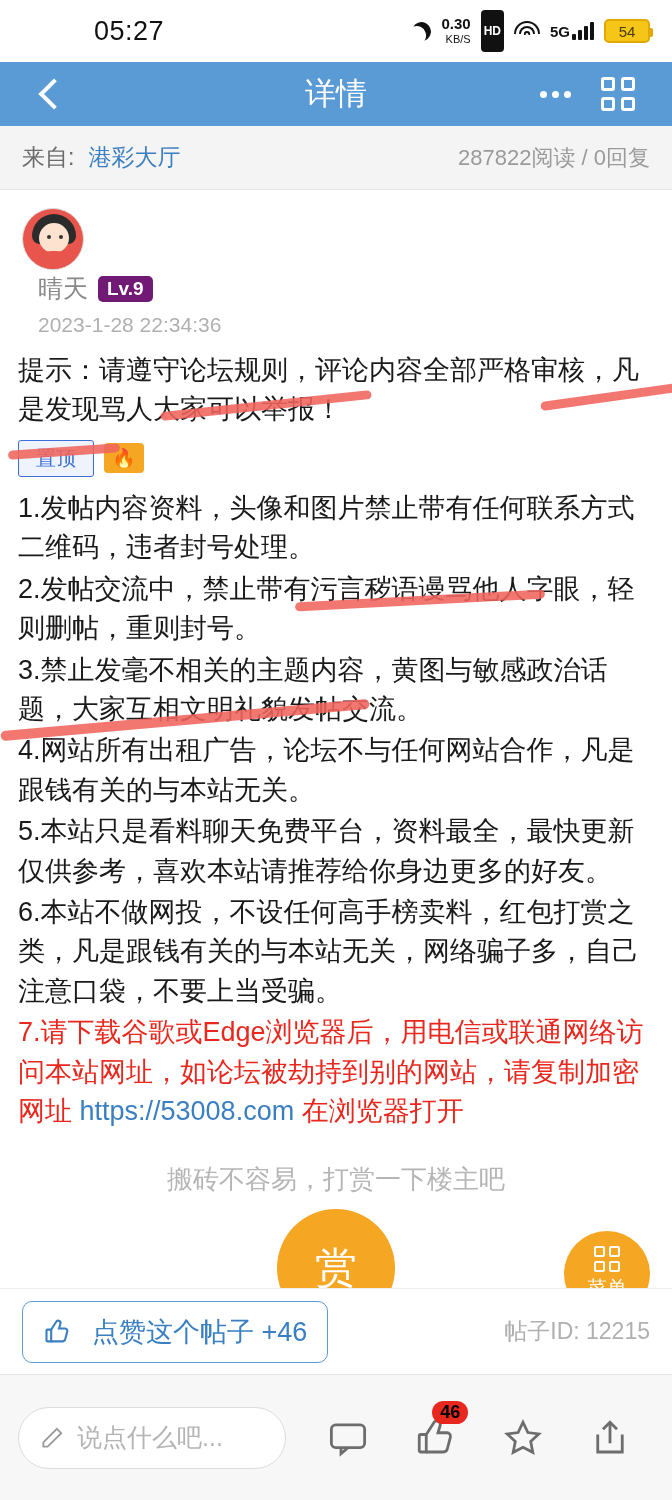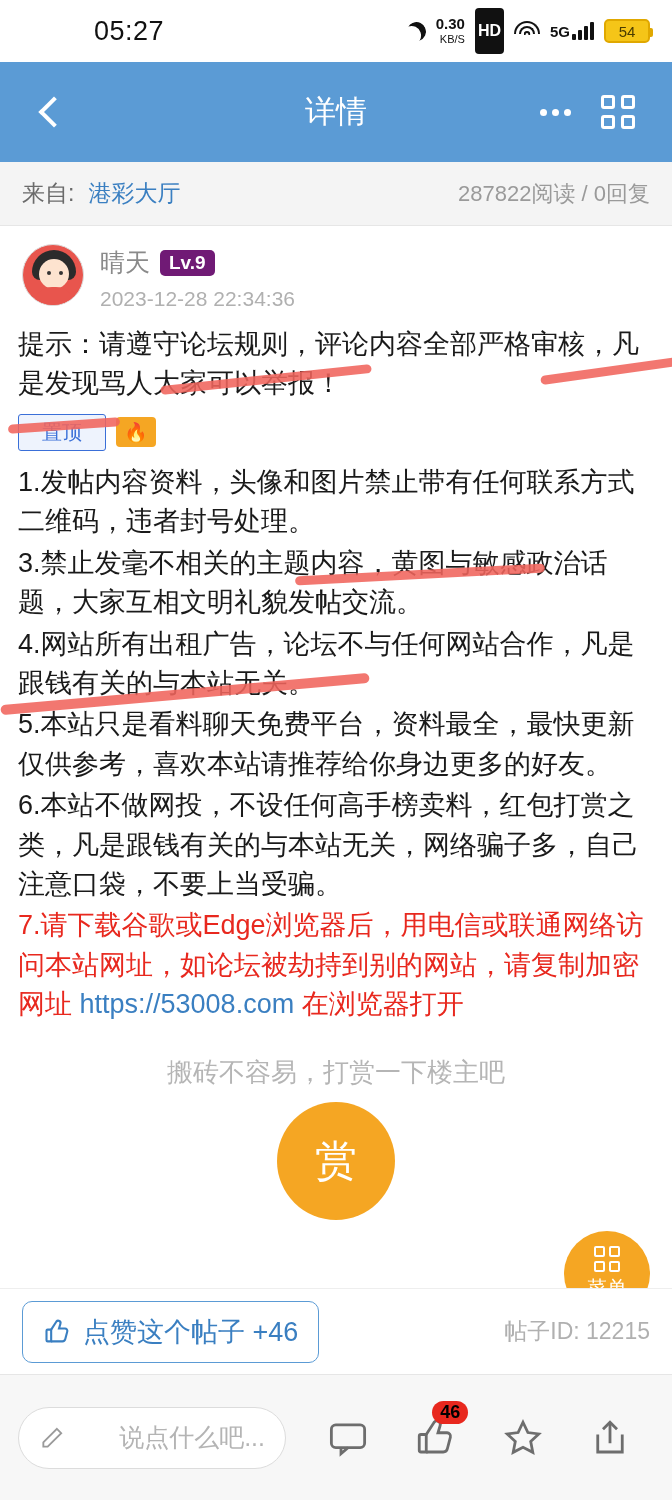--- a/index.html
+++ b/index.html
@@ -29,21 +29,21 @@
   .moon-icon {
     width: 19px; height: 19px; border-radius: 50%;
     box-shadow: inset -6px 2px 0 0 #111;
     transform: rotate(-20deg);
     display: inline-block;
   }
   .netspeed { font-size: 13px; line-height: 1.05; color: #111; text-align: right; }
   .netspeed .n { font-size: 15px; font-weight: 600; }
   .netspeed .u { font-size: 11px; }
   .hd-badge {
-    font-size: 16px; font-weight: 700; color: #fff; background: #111;
+    font-size: 12px; font-weight: 700; color: #fff; background: #111;
     border-radius: 4px; padding: 14px 3px;
   }
   .wifi-icon { width: 26px; height: 20px; position: relative; }
   .wifi-icon i {
     position: absolute; left: 50%; transform: translateX(-50%);
     border: 2.5px solid #111; border-bottom: none;
     border-radius: 50% 50% 0 0 / 100% 100% 0 0;
   }
   .wifi-icon i:nth-child(1) { width: 26px; height: 13px; top: 0; }
   .wifi-icon i:nth-child(2) { width: 16px; height: 8px; top: 5px; }
@@ -61,21 +61,21 @@
     background: #f5c518;
   }
   .battery:after {
     content: ""; position: absolute; right: -5px; top: 7px;
     width: 3px; height: 9px; background: #e0a800; border-radius: 0 2px 2px 0;
   }
   .battery span { font-size: 15px; font-weight: 400; color: #4a3c00; }
 
   
   .appbar {
-    height: 100px; background: #5b9bd5;
+    height: 64px; background: #5b9bd5;
     display: flex; align-items: center; padding: 0 37px;
     color: #fff;
   }
   .back-chevron {
     width: 22px; height: 22px;
     border-left: 4px solid #fff; border-bottom: 4px solid #fff;
     transform: rotate(45deg); margin-left: 6px;
   }
   .appbar .title {
     position: absolute; left: 0; right: 0; text-align: center;
@@ -92,21 +92,21 @@
     height: 64px; background: #f4f4f4;
     display: flex; align-items: center; padding: 0 22px;
     border-bottom: 1px solid #e6e6e6;
     font-size: 23px; color: #6b6b6b;
   }
   .sourcebar .src-link { color: #3a7fc1; margin-left: 14px; }
   .sourcebar .counts { margin-left: auto; font-size: 22px; color: #9a9a9a; }
 
   
   .author {
-    display: flex; align-items: flex-start; padding: 18px 22px 6px;
+    display: flex; align-items: flex-start; padding: 18px 22px 6px; flex-direction: column;
   }
   .avatar {
     width: 62px; height: 62px; border-radius: 50%;
     background: #e8554d; position: relative; overflow: hidden; flex: none;
     border: 1px solid #ddd;
   }
   .avatar .hair { position: absolute; left: 9px; top: 5px; width: 44px; height: 30px; background: #2b2b2b; border-radius: 22px 22px 8px 8px; }
   .avatar .face { position: absolute; left: 16px; top: 14px; width: 30px; height: 30px; background: #fde3cf; border-radius: 50%; }
   .avatar .eye { position: absolute; top: 26px; width: 4px; height: 4px; background: #333; border-radius: 50%; }
   .avatar .eye.l { left: 24px; } .avatar .eye.r { left: 36px; }
@@ -127,21 +127,21 @@
 
   
   .post {
     padding: 8px 18px 0; font-size: 27px; line-height: 1.46; color: #1a1a1a;
     position: relative;
   }
   .post p { margin: 0 0 2px; }
   .tags { display: flex; gap: 10px; align-items: center; margin: 10px 0 12px; position: relative; }
   .tag-top {
     border: 1px solid #3a6fd8; color: #3a6fd8; background: #eef3fd;
-    font-size: 20px; padding: 3px 23px; border-radius: 3px;
+    font-size: 20px; padding: 3px 17px; border-radius: 3px;
   }
   .tag-hot {
     background: #f5a623; color: #fff; width: 40px; height: 30px;
     border-radius: 4px; display: flex; align-items: center; justify-content: center;
     font-size: 19px;
   }
   .red-text { color: #e8281e; }
   .link-blue { color: #3a7fc1; }
 
   
@@ -168,35 +168,35 @@
   .fab-grid i { width: 11px; height: 11px; border: 2px solid #fff; border-radius: 2px; display: block; }
 
   
   .likebar {
     position: absolute; left: 0; right: 0; bottom: 126px;
     height: 86px; display: flex; align-items: center; padding: 0 22px;
     border-top: 1px solid #eee; background: #fff;
   }
   .like-btn {
     border: 1px solid #5b9bd5; color: #3a7fc1; border-radius: 10px;
-    font-size: 27px; padding: 12px 20px; display: flex; align-items: center; gap: 12px;
+    font-size: 27px; padding: 12px 20px; display: flex; align-items: center; gap: 21px;
   }
   .thumb-svg { width: 28px; height: 28px; }
   .post-id { margin-left: auto; font-size: 23px; color: #b0b0b0; }
 
   
   .bottombar {
     position: absolute; left: 0; right: 0; bottom: 0; height: 126px;
     background: #f7f7f7; border-top: 1px solid #e6e6e6;
     display: flex; align-items: center; padding: 0 18px; gap: 18px;
   }
   .comment-box {
     width: 268px; height: 62px; border: 1px solid #dcdcdc; border-radius: 31px;
     background: #fff; display: flex; align-items: center; padding: 0 20px; gap: 12px;
-    color: #b4b4b4; font-size: 25px; justify-content: space-between;
+    color: #b4b4b4; font-size: 25px;
   }
   .bb-icons { display: flex; align-items: center; gap: 0; flex: 1; justify-content: space-around; }
   .bb-item { position: relative; width: 62px; height: 62px; display: flex; align-items: center; justify-content: center; }
   .badge {
     position: absolute; top: -6px; right: -2px; background: #e8281e; color: #000000;
     font-size: 18px; border-radius: 12px; padding: 1px 8px; font-weight: 600;
   }
   svg { display: block; }
 </style>
 </head>
@@ -261,33 +261,34 @@
       <span class="face"></span>
     <span class="eye l"></span>
       <span class="eye r"></span>
       <span class="body"></span>
   </div>
   <div class="author-meta">
     <div class="author-line">
       <span class="author-name">晴天</span>
       <span class="lv-badge">Lv.9</span>
     </div>
-    <div class="post-date">2023-12-28 22:34:36</div>
+    <div class="post-date">2023-1-28 22:34:36</div>
   </div>
 </div>
 
 <div class="post">
   <p>提示：请遵守论坛规则，评论内容全部严格审核，凡是发现骂人大家可以举报！</p>
 
   <div class="tags">
     <span class="tag-top">置顶</span>
     <span class="tag-hot">🔥</span>
   </div>
 
   <p>1.发帖内容资料，头像和图片禁止带有任何联系方式二维码，违者封号处理。</p>
+  <p>2.发帖交流中，禁止带有污言秽语谩骂他人字眼，轻则删帖，重则封号。</p>
   <p>3.禁止发毫不相关的主题内容，黄图与敏感政治话题，大家互相文明礼貌发帖交流。</p>
   <p>4.网站所有出租广告，论坛不与任何网站合作，凡是跟钱有关的与本站无关。</p>
   <p>5.本站只是看料聊天免费平台，资料最全，最快更新仅供参考，喜欢本站请推荐给你身边更多的好友。</p>
   <p>6.本站不做网投，不设任何高手榜卖料，红包打赏之类，凡是跟钱有关的与本站无关，网络骗子多，自己注意口袋，不要上当受骗。</p>
 
   <p class="red-text">
     <span>7.请下载谷歌或Edge浏览器后，用电信或联通网络访问本站网址，如论坛被劫持到别的网站，请复制加密网址 </span><span class="link-blue">https://53008.com</span><span> 在浏览器打开</span>
   </p>
 
   <span class="stroke" style="left:160px;top:58px;width:212px;height:9px;transform:rotate(-6deg);"></span>

